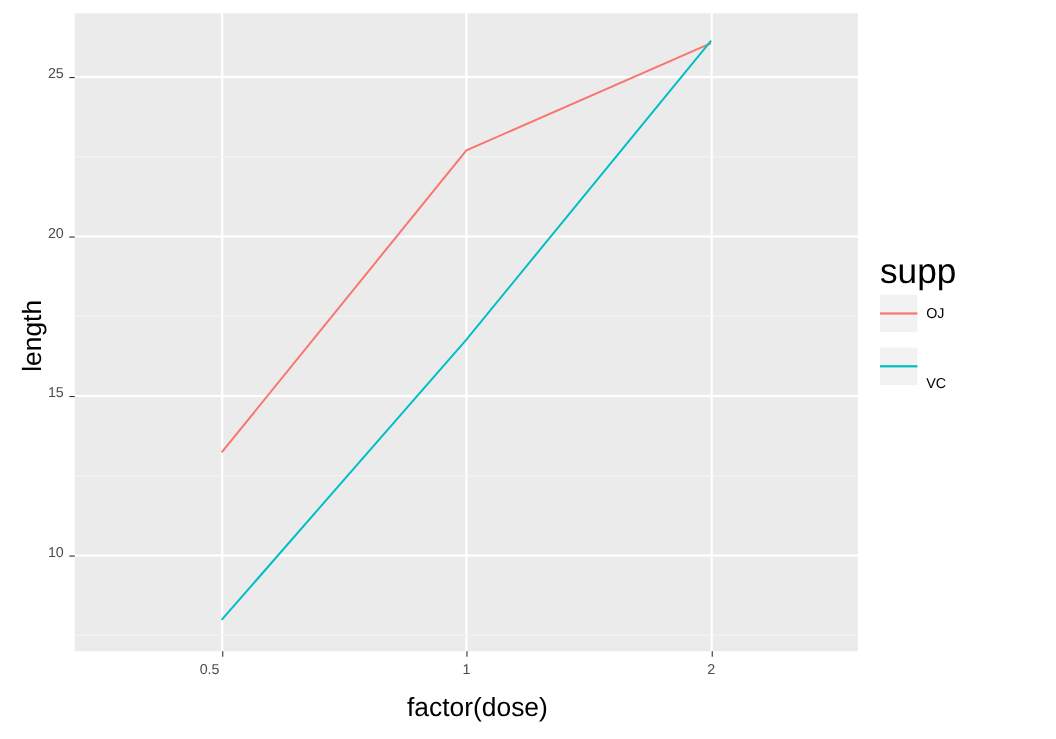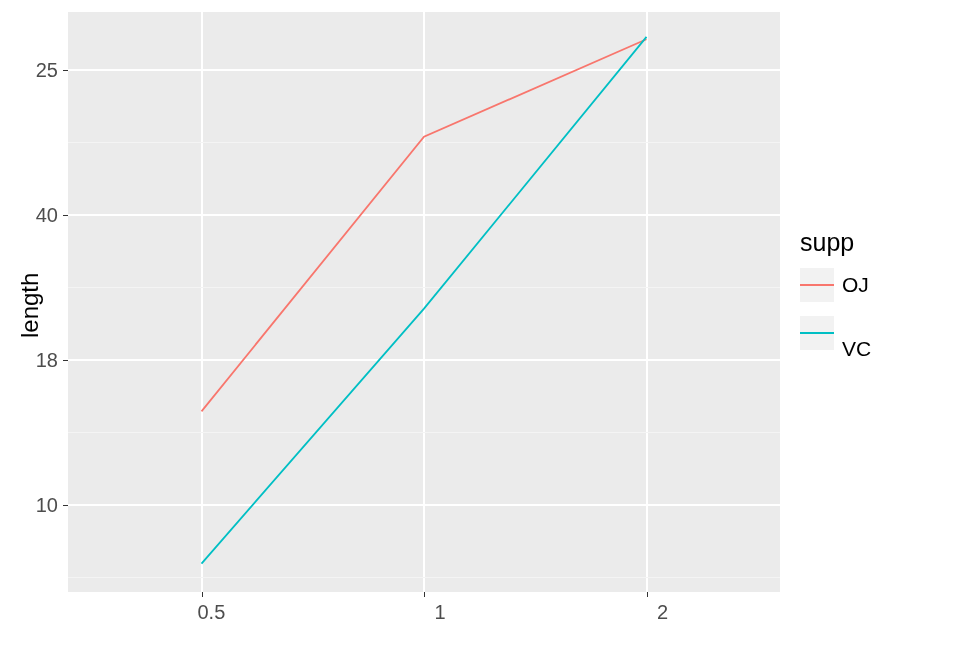--- a/index.html
+++ b/index.html
@@ -23,62 +23,61 @@
   .grid-major {
     position: absolute;
     background: #ffffff;
   }
   .grid-minor {
     position: absolute;
     background: #f4f4f4;
   }
   .axis-text {
     position: absolute;
-    font-size: 20px;
+    font-size: 13px;
     color: #4d4d4d;
     line-height: 1;
-    margin-left: 16px;
   }
   .axis-title {
     position: absolute;
     font-size: 24px;
     color: #000;
     line-height: 1;
   }
   .axis-title.y {
     transform-origin: left top;
     transform: rotate(-90deg);
   }
   .tick {
     position: absolute;
     background: #333;
   }
   .legend-title {
     position: absolute;
-    font-size: 25px;
+    font-size: 32px;
     color: #000;
     line-height: 1;
   }
   .legend-key {
     position: absolute;
     width: 34px;
     height: 34px;
     background: #f2f2f2;
   }
   .legend-key .swatch-line {
     position: absolute;
     left: 0;
     right: 0;
     top: 50%;
     height: 2px;
     margin-top: -1px;
   }
   .legend-label {
     position: absolute;
-    font-size: 21px;
+    font-size: 13px;
     color: #000;
     line-height: 34px;
     height: 34px;
   }
   svg.plot {
     position: absolute;
     left: 0;
     top: 0;
     overflow: visible;
   }
@@ -89,41 +88,42 @@
 </style>
 </head>
 <body>
 
 <div class="figure">
 
   <div class="panel" id="panel" style="left: 68px; top: 12px; width: 712px; height: 580px;"></div>
 
   <div class="axis-title y" id="y-title" style="left: 18px; top: 338px;">length</div>
 
+  <div class="axis-title" id="x-title" style="left: 354px; top: 632px; width: 160px; text-align: center;">factor(dose)</div>
 
   <div class="legend-title" id="legend-title" style="left: 800px; top: 230px;">supp</div>
   <div id="legend-items"></div>
 
 <div class="grid-major" style="left: 200.5px; top: 12px; width: 2px; height: 580px;"></div>
     <div class="grid-major" style="left: 423px; top: 12px; width: 2px; height: 580px;"></div>
     <div class="grid-major" style="left: 645.5px; top: 12px; width: 2px; height: 580px;"></div>
     <div class="grid-minor" style="left: 68px; top: 577px; width: 712px; height: 1px;"></div>
     <div class="grid-minor" style="left: 68px; top: 432px; width: 712px; height: 1px;"></div>
     <div class="grid-minor" style="left: 68px; top: 287px; width: 712px; height: 1px;"></div>
     <div class="grid-minor" style="left: 68px; top: 142px; width: 712px; height: 1px;"></div>
     <div class="grid-major" style="left: 68px; top: 504px; width: 712px; height: 2px;"></div>
     <div class="grid-major" style="left: 68px; top: 359px; width: 712px; height: 2px;"></div>
     <div class="grid-major" style="left: 68px; top: 214px; width: 712px; height: 2px;"></div>
     <div class="grid-major" style="left: 68px; top: 69px; width: 712px; height: 2px;"></div>
     <div class="tick" style="left: 63px; top: 505px; width: 5px; height: 1px;"></div>
     <div class="axis-text" style="right: 902px; top: 495px; text-align: center;">10</div>
     <div class="tick" style="left: 63px; top: 360px; width: 5px; height: 1px;"></div>
-    <div class="axis-text" style="right: 902px; top: 350px; text-align: right;">18</div>
+    <div class="axis-text" style="right: 902px; top: 350px; text-align: right;">15</div>
     <div class="tick" style="left: 63px; top: 215px; width: 5px; height: 1px;"></div>
-    <div class="axis-text" style="right: 902px; top: 205px; text-align: right;">40</div>
+    <div class="axis-text" style="right: 902px; top: 205px; text-align: right;">20</div>
     <div class="tick" style="left: 63px; top: 70px; width: 5px; height: 1px;"></div>
     <div class="axis-text" style="right: 902px; top: 60px; text-align: right;">25</div>
     <div class="tick" style="left: 201.5px; top: 592px; width: 1px; height: 5px;"></div>
     <div class="axis-text" style="top: 602px; left: 181.5px; width: 40px; ">0.5</div>
     <div class="tick" style="left: 424px; top: 592px; width: 1px; height: 5px;"></div>
     <div class="axis-text" style="top: 602px; left: 404px; width: 40px; text-align: center;">1</div>
     <div class="tick" style="left: 646.5px; top: 592px; width: 1px; height: 5px;"></div>
     <div class="axis-text" style="top: 602px; left: 626.5px; width: 40px; text-align: center;">2</div>
     <svg class="plot" width="960" height="672">
       <path d="M 201.50 411.33 L 424.00 136.70 L 646.50 39.26" stroke="#F8766D"></path>

